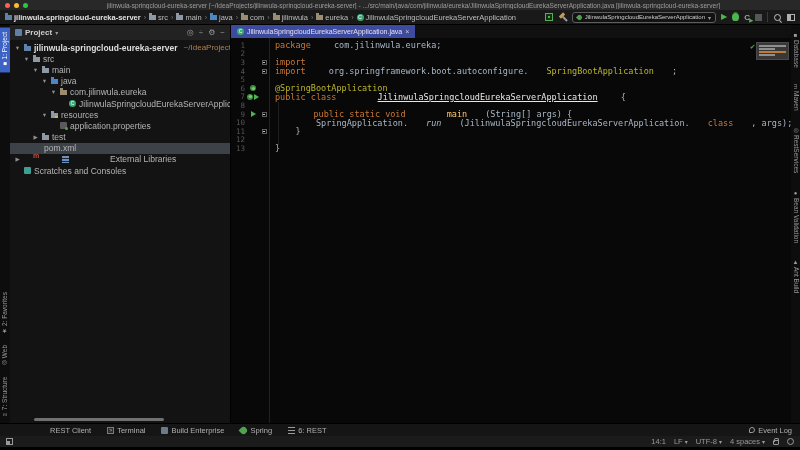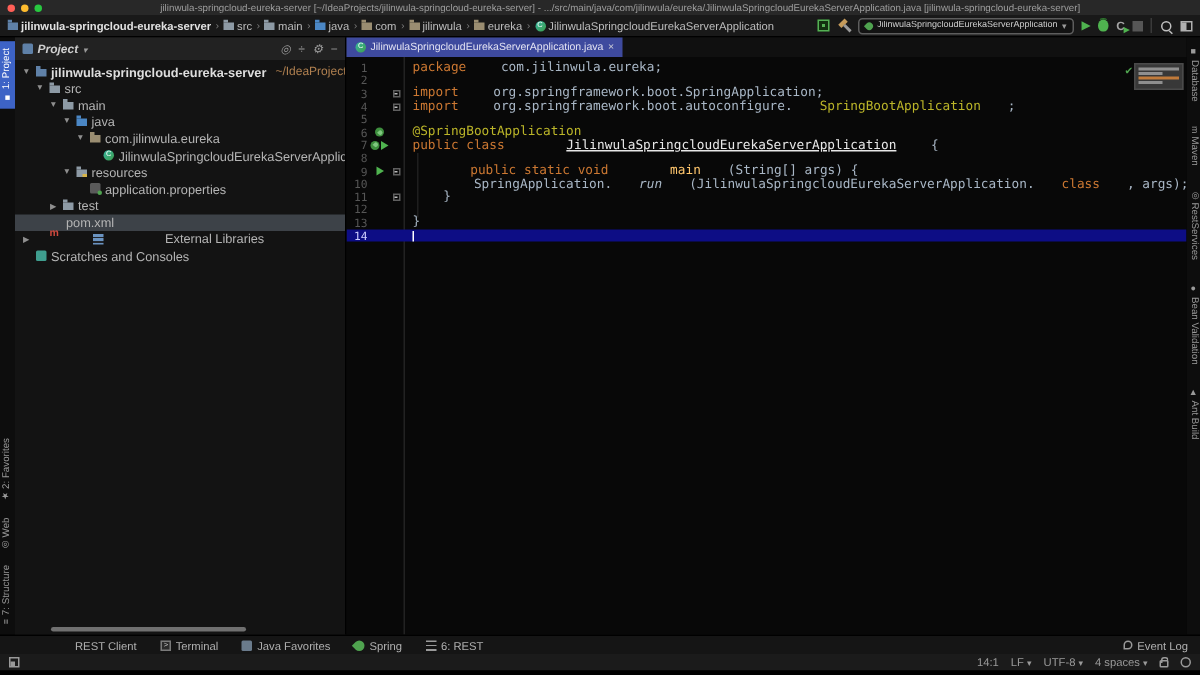--- a/index.html
+++ b/index.html
@@ -86,21 +86,21 @@
        display:flex; align-items:center; gap:2px; line-height:8px; white-space:nowrap; }
   .stripe-left .stripe-btn { transform:rotate(180deg); }
   .stripe-btn.active { background:#3d63c6; color:#fff; }
   .stripe-spacer { margin-top:auto; }
   .sicon { font-size:6px; }
 
   
   .project-panel { width:221px; background:#131313; border-right:1px solid #000;
        position:relative; display:flex; flex-direction:column; }
   .panel-header { height:15px; background:#222; display:flex; align-items:center; gap:3px;
-       padding:0 5px; flex:0 0 auto;font-style:italic; }
+       padding:0 5px; flex:0 0 auto; }
   .ph-icon { width:7px; height:7px; background:#5f81a8; border-radius:1px; }
   .ph-title { font-size:8px; font-weight:bold; color:#cfcfcf; }
   .ph-caret { font-size:6px; color:#9a9a9a; }
   .ph-actions { margin-left:auto; display:flex; gap:5px; font-size:8px; color:#9a9a9a; line-height:9px; }
   .tree { flex:1; overflow:hidden; padding-top:2px; }
   .tree-row { height:11.2px; display:flex; align-items:center; gap:3px; white-space:nowrap; }
   .tree-row.selected { background:#3d4248; }
   .tree-arrow { width:7px; font-size:5.5px; color:#8f8f8f; text-align:center; flex:0 0 auto; }
   .tlabel { font-size:8.5px; color:#b5b5b5; }
   .tlabel.bold { font-weight:bold; color:#dedede; }
@@ -373,21 +373,21 @@
             <span class="gic"></span>
             <span class="fold"></span>
             <span class="codetext"></span>
           </div>
           <div class="code-line">
             <span class="ln">3</span>
             <span class="gic"></span>
             <span class="fold">
               <span class="foldbox"></span>
             </span>
-            <span class="codetext"><span class="tok-kw">import</span><span class="tok-pl"> org.springframework.boot.SpringApplication;</span></span>
+            <span class="codetext"><span class="tok-kw">import</span></span>
           </div>
           <div class="code-line">
             <span class="ln">4</span>
             <span class="gic"></span>
             <span class="fold">
               <span class="foldbox"></span>
             </span>
             <span class="codetext"><span class="tok-kw">import</span><span class="tok-pl"> org.springframework.boot.autoconfigure.</span><span class="tok-ann">SpringBootApplication</span><span class="tok-pl">;</span></span>
           </div>
           <div class="code-line">
@@ -448,26 +448,20 @@
             <span class="gic"></span>
             <span class="fold"></span>
             <span class="codetext"></span>
           </div>
           <div class="code-line">
             <span class="ln">13</span>
             <span class="gic"></span>
             <span class="fold"></span>
             <span class="codetext"><span class="tok-pl">}</span></span>
           </div>
-          <div class="code-line caret-line">
-            <span class="ln">14</span>
-            <span class="gic"></span>
-            <span class="fold"></span>
-            <span class="codetext"><span class="caret"></span></span>
-          </div>
         </div>
     </div>
 
     <div class="stripe stripe-right" id="stripe-r">
         <div class="stripe-btn">
           <span class="sicon">■</span>
           <span class="slabel">Database</span>
         </div>
         <div class="stripe-btn">
           <span class="sicon">m</span>
@@ -491,21 +485,21 @@
   <div class="bottombar" id="bottombar">
     <div class="bb-item">
         <span class="bb-label">REST Client</span>
       </div>
       <div class="bb-item">
         <span class="bb-ic terminal"></span>
         <span class="bb-label">Terminal</span>
       </div>
       <div class="bb-item">
         <span class="bb-ic javaee"></span>
-        <span class="bb-label">Java Favorites</span>
+        <span class="bb-label">Build Enterprise</span>
       </div>
       <div class="bb-item">
         <span class="bb-ic spring"></span>
         <span class="bb-label">Spring</span>
       </div>
       <div class="bb-item">
         <span class="bb-ic todo"></span>
         <span class="bb-label">6: REST</span>
       </div>
       <div class="event-log">

